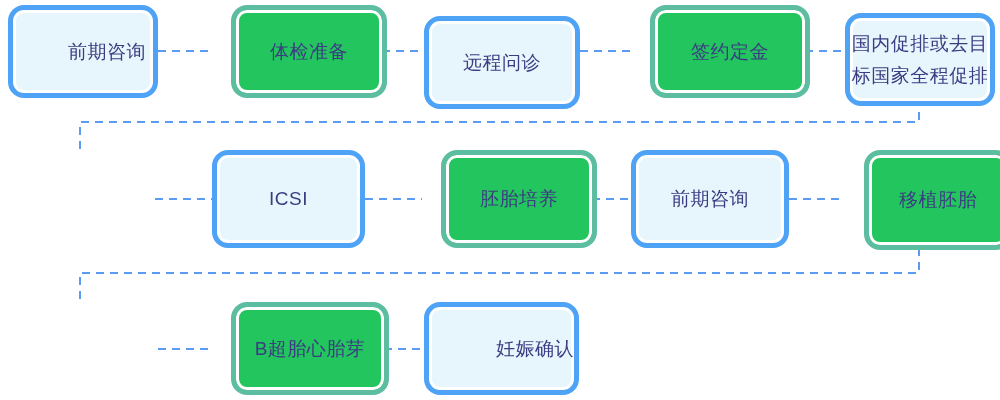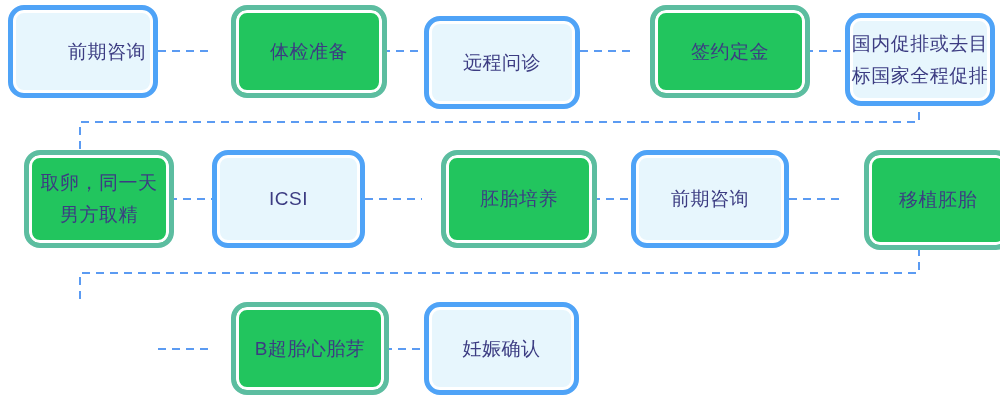--- a/index.html
+++ b/index.html
@@ -81,37 +81,33 @@
     <span class="box-label">远程问诊</span>
   </div>
   <div class="box style-green" style="left:631px; top:5px; width:160px; height:93px;">
     <span class="box-label">签约定金</span>
   </div>
   <div class="box style-blue" style="left:845px; top:5px; width:150px; height:93px;margin-top:8px;">
     <span class="box-label">国内促排或去目
 标国家全程促排</span>
   </div>
 
-  <div class="box style-green" style="left:5px; top:150px; width:150px; height:98px;">
-    <span class="box-label">取卵，同一天
-男方取精</span>
-  </div>
   <div class="box style-blue" style="left:212px; top:150px; width:153px; height:98px;">
     <span class="box-label">ICSI</span>
   </div>
   <div class="box style-green" style="left:422px; top:150px; width:156px; height:98px;">
     <span class="box-label">胚胎培养</span>
   </div>
   <div class="box style-blue" style="left:631px; top:150px; width:158px; height:98px;">
     <span class="box-label">前期咨询</span>
   </div>
   <div class="box style-green" style="left:845px; top:150px; width:148px; height:100px;">
     <span class="box-label">移植胚胎</span>
   </div>
 
   <div class="box style-green" style="left:212px; top:302px; width:158px; height:93px;justify-content:center;">
     <span class="box-label">B超胎心胎芽</span>
   </div>
-  <div class="box style-blue" style="left:424px; top:302px; width:155px; height:93px;">
+  <div class="box style-blue" style="left:424px; top:302px; width:155px; height:93px;justify-content:flex-end;">
     <span class="box-label">妊娠确认</span>
   </div>
 
 </div>
 
 </body></html>

